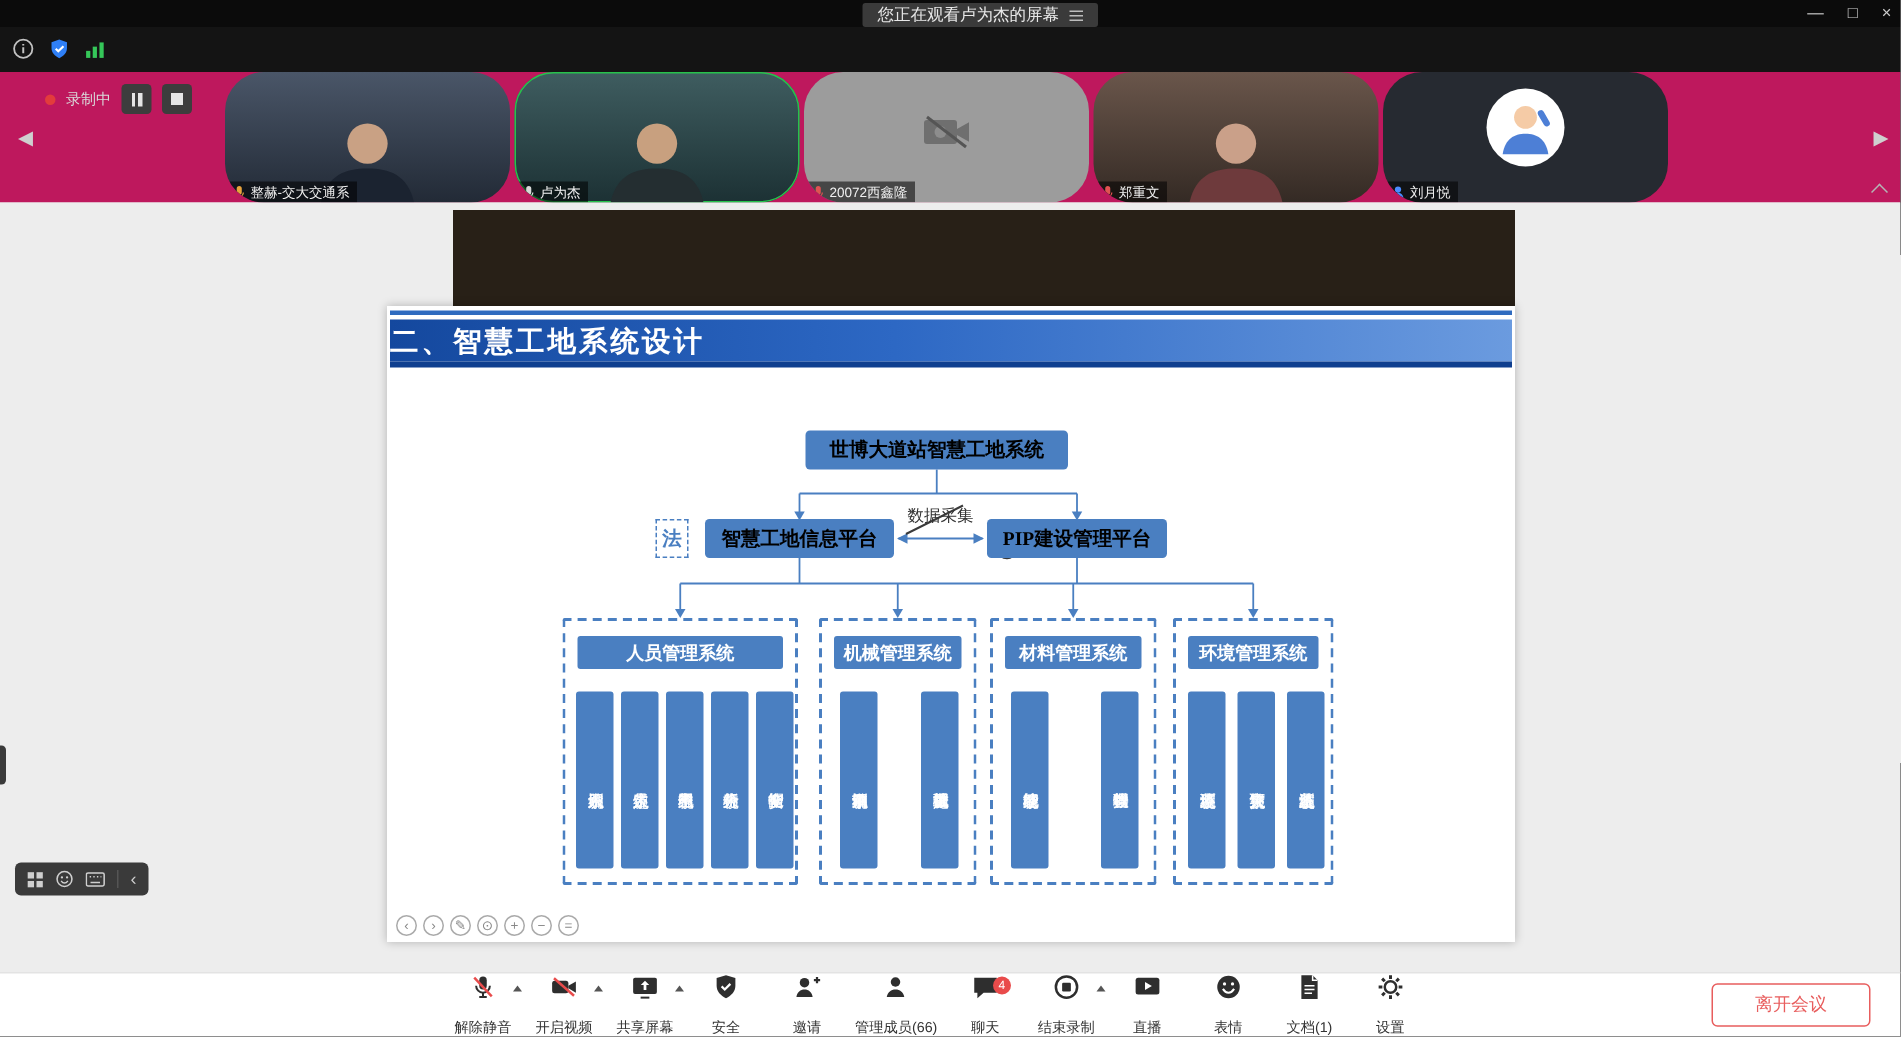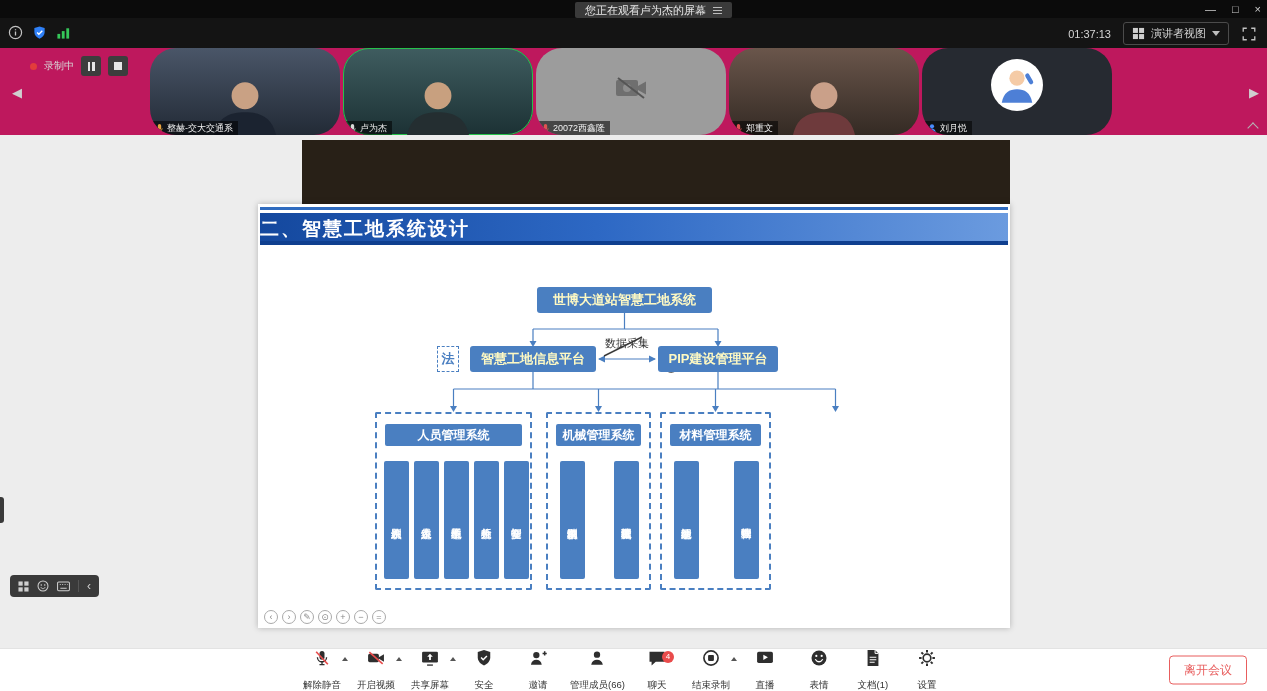--- a/index.html
+++ b/index.html
@@ -59,22 +59,22 @@
   
   #main { position:absolute; left:0; top:135px; width:100%; height:513px; background:#ededed; }
   #darkband { position:absolute; left:302px; top:5px; width:708px; height:64px; background:#282017; }
   #slide { position:absolute; left:258px; top:69px; width:752px; height:424px; background:#ffffff;
     box-shadow:0 0 6px rgba(0,0,0,0.25); }
   #slide-topline { position:absolute; left:2px; top:3px; right:2px; height:3px; background:#2f6bbf; }
   #banner { position:absolute; left:2px; top:9px; right:2px; height:32px;
     background:linear-gradient(90deg,#14489e 0%,#2d68c4 45%,#6b9bdf 100%);
     border-bottom:4px solid #0f3f8f; color:#fff; font-size:19px; font-weight:bold;
     line-height:31px; letter-spacing:2px; }
-  .bluebox { position:absolute; background:#4a7fc1; color:#fef9c3; display:flex; align-items:center;
-    justify-content:center; border-radius:3px; z-index:2; }
+  .bluebox { position:absolute; background:#4a7fc1; color:#000000; display:flex; align-items:center;
+    justify-content:center; border-radius:3px; z-index:2;font-family:Liberation Serif, serif; }
   .bluebox.b13 { font-size:13px; font-weight:bold; }
   .dashedbox { position:absolute; border:2px dashed #4a7fc1; border-radius:2px; z-index:2; }
   .grouphead { position:absolute; left:8px; right:8px; top:10px; height:22px; background:#4a7fc1;
     color:#fff; font-size:12px; font-weight:bold; display:flex; align-items:center; justify-content:center;
     border-radius:2px; }
   .vcol { position:absolute; top:47px; width:25px; height:118px; background:#4a7fc1; border-radius:2px;
     color:#fff; writing-mode:vertical-rl; text-orientation:upright; font-size:10.5px; line-height:1;
     display:flex; align-items:center; justify-content:center; }
   #fa-box { position:absolute; left:179px; top:142px; width:22px; height:26px; border:1.5px dashed #4a7fc1;
     color:#4a7fc1; font-size:13px; font-weight:bold; display:flex; align-items:center; justify-content:center;
@@ -98,21 +98,21 @@
     border-top:1px solid #e3e3e3; }
   #tools { position:absolute; left:296px; top:0; height:100%; display:flex; align-items:center; gap:2px; }
   .titem { position:relative; min-width:52px; height:40px; display:flex; flex-direction:column;
     align-items:center; justify-content:center; padding:0 4px; }
   .tlabel { font-size:9.5px; color:#333; margin-top:11px; white-space:nowrap; }
   .tchev { position:absolute; top:7px; right:0px; width:0; height:0; border-left:3.5px solid transparent;
     border-right:3.5px solid transparent; border-bottom:4.5px solid #555; }
   .badge { position:absolute; top:1px; right:9px; min-width:12px; height:12px; background:#e94b4b;
     color:#fff; font-size:8px; line-height:12px; text-align:center; border-radius:7px; padding:0 2px; }
   #leave-btn { position:absolute; right:20px; top:50%; transform:translateY(-50%); background:#fff;
-    border:1px solid #e85d5d; color:#e85d5d; font-size:12px; padding:5px 14px; border-radius:4px; }
+    border:1px solid #e85d5d; color:#e85d5d; font-size:12px; padding:5px 28px; border-radius:4px; }
 
   svg { display:block; }
 </style>
 </head>
 <body>
 
 <div id="app">
 
   <div id="titlebar">
     <div class="pill">
@@ -138,38 +138,20 @@
         <svg width="15" height="15" viewBox="0 0 16 16">
             <path d="M8 1.5l5.5 1.8v4.2c0 3.4-2.3 5.6-5.5 7.2-3.2-1.6-5.5-3.8-5.5-7.2V3.3z" fill="#2f80f7"></path>
             <path d="M5.5 8l1.8 1.8L11 6.2" stroke="#fff" stroke-width="1.5" fill="none"></path>
           </svg>
       </span>
       <span>
         <svg width="15" height="15" viewBox="0 0 16 16">
             <rect x="1.5" y="9.5" width="3" height="5" fill="#35c759"></rect>
             <rect x="6.2" y="6.5" width="3" height="8" fill="#35c759"></rect>
             <rect x="11" y="3.5" width="3" height="11" fill="#35c759"></rect>
-          </svg>
-      </span>
-    </div>
-    <div id="status-right">
-      <span id="timer">01:37:13</span>
-      <span class="viewchip">
-        <svg width="13" height="13" viewBox="0 0 14 14">
-            <rect x="1" y="1" width="5.4" height="5.4" fill="#cfcfcf"></rect>
-            <rect x="7.6" y="1" width="5.4" height="5.4" fill="#cfcfcf"></rect>
-            <rect x="1" y="7.6" width="5.4" height="5.4" fill="#cfcfcf"></rect>
-            <rect x="7.6" y="7.6" width="5.4" height="5.4" fill="#cfcfcf"></rect>
-          </svg>
-        <span>演讲者视图</span>
-        <span class="caret-down"></span>
-      </span>
-      <span>
-        <svg width="16" height="16" viewBox="0 0 18 18">
-            <path d="M2.5 6.5v-4h4 M11.5 2.5h4v4 M15.5 11.5v4h-4 M6.5 15.5h-4v-4" stroke="#c2c2c2" fill="none" stroke-width="1.5"></path>
           </svg>
       </span>
     </div>
   </div>
 
   <div id="videostrip">
     <div id="recctl">
       <span class="recdot"></span>
       <span class="reclabel">录制中</span>
       <span class="recbtn">
@@ -310,20 +292,26 @@
         <div class="vcol" style="left:12px">车辆自动识别系统</div>
         <div class="vcol" style="left:66px">施工机械数据管理</div>
       </div>
 
       <div class="dashedbox" style="left:402px;top:208px;width:111px;height:178px">
         <div class="grouphead">材料管理系统</div>
         <div class="vcol" style="left:12px">智能地磅系统</div>
         <div class="vcol" style="left:72px">物料数据管理</div>
       </div>
 
+      <div class="dashedbox" style="left:524px;top:208px;width:107px;height:178px">
+        <div class="grouphead">环境管理系统</div>
+        <div class="vcol" style="left:8px">环境监测系统</div>
+        <div class="vcol" style="left:41px">火灾预警系统</div>
+        <div class="vcol" style="left:74px">基坑监测系统</div>
+      </div>
 
       <div id="slidetools">
         <span class="stool">‹</span>
         <span class="stool">›</span>
         <span class="stool">✎</span>
         <span class="stool">⊙</span>
         <span class="stool">+</span>
         <span class="stool">−</span>
         <span class="stool">=</span>
       </div>

